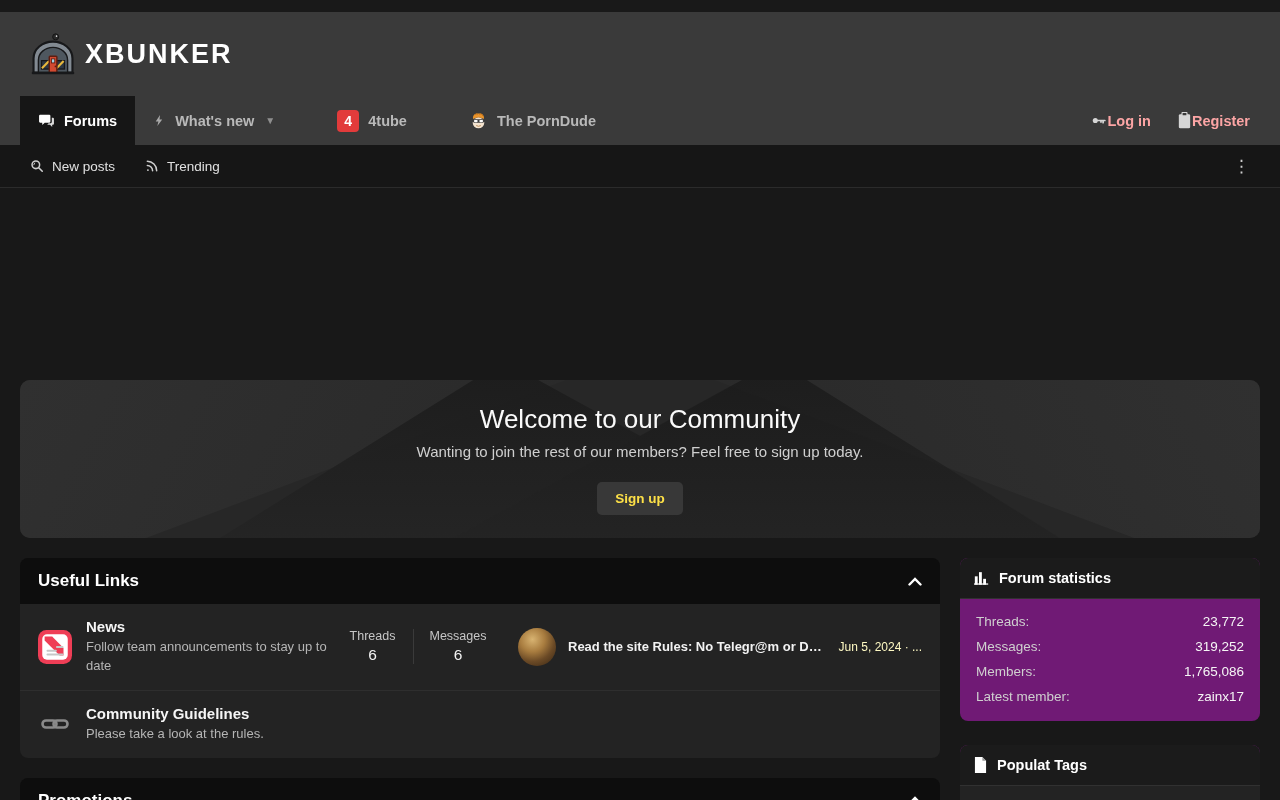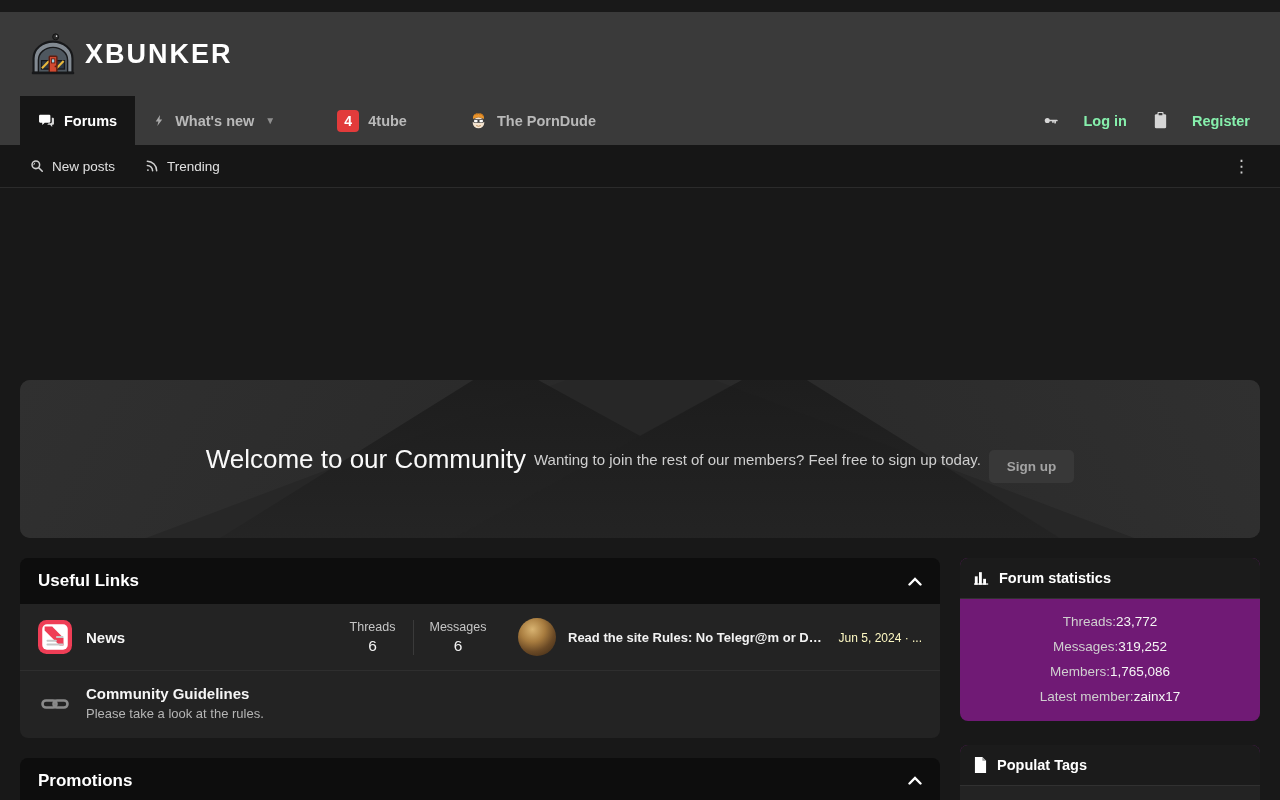--- a/index.html
+++ b/index.html
@@ -16,40 +16,40 @@
   .logo-row { height:84px; display:flex; align-items:center; padding-left:30px; }
   .logo { display:flex; align-items:center; gap:9px; cursor:pointer; }
   .brand-text { font-size:27px; font-weight:800; letter-spacing:2px; color:#fff; }
   
   .tab-row { height:49px; display:flex; align-items:stretch; padding:0 30px 0 20px; }
   .tab { display:flex; align-items:center; gap:9px; padding:0 18px; font-size:14.5px; font-weight:600; color:#b9b9b9; cursor:pointer; }
   .tab.active { background:#161616; color:#fff; }
   .tab .chev { font-size:10px; color:#8f8f8f; margin-left:2px; }
   .tab-spacer { flex:1; }
   .auth { display:flex; align-items:center; gap:26px; }
-  .auth-item { display:flex; align-items:center; gap:24px; color:#86efac; font-size:14.5px; font-weight:600; cursor:pointer; }
+  .auth-item { display:flex; align-items:center; gap:0; color:#fca5a5; font-size:14.5px; font-weight:600; cursor:pointer; }
   .icon4tube { width:22px; height:22px; border-radius:4px; background:#e23b3b; color:#fff; font-weight:800; font-size:14px; display:flex; align-items:center; justify-content:center; }
   
   .subnav { height:43px; background:#161616; display:flex; align-items:center; padding:0 22px 0 30px; border-bottom:1px solid #2b2b2b; }
   .subnav-item { display:flex; align-items:center; gap:8px; color:#e0e0e0; font-size:13.5px; margin-right:30px; cursor:pointer; }
   .subnav-spacer { flex:1; }
   .kebab { color:#cfcfcf; font-size:17px; letter-spacing:0; cursor:pointer; padding:4px 8px; }
   
   .content { position:relative; padding:0 20px; }
   .newposts-btn { position:absolute; top:22px; right:20px; background:#1f1f1f; border:none; color:#ececec; font-weight:700; font-size:13.5px; padding:8px 13px; border-radius:4px; display:flex; align-items:center; gap:8px; cursor:pointer; font-family:inherit; }
   
   .banner { margin-top:192px; height:158px; border-radius:10px; background:#272727; position:relative; overflow:hidden; }
   .facet { position:absolute; inset:0; pointer-events:none; }
   .facet-light-l { background:linear-gradient(118deg, #303030 0%, #282828 55%, #272727 60%); clip-path:polygon(0 0, 44% 0, 0 130%); }
   .facet-dark-l { background:linear-gradient(180deg, #1c1c1c 0%, #242424 100%); clip-path:polygon(10% 130%, 39% -12%, 72% 130%); opacity:.9; }
   .mirror { position:absolute; inset:0; transform:scaleX(-1); pointer-events:none; }
-  .banner-inner { position:relative; z-index:2; height:100%; display:flex; align-items:center; justify-content:center; gap:8px; }
+  .banner-inner { position:relative; z-index:2; height:100%; display:flex; flex-direction:column; align-items:center; justify-content:center; gap:8px; }
   .banner-title { font-size:26px; font-weight:400; color:#fafafa; }
   .banner-sub { font-size:15px; color:#cfcfcf; }
-  .signup-btn { margin-top:14px; background:#383838; border:none; color:#a3a3a3; font-weight:700; font-size:13.5px; padding:9px 18px; border-radius:5px; cursor:pointer; font-family:inherit; }
+  .signup-btn { margin-top:14px; background:#383838; border:none; color:#fde047; font-weight:700; font-size:13.5px; padding:9px 18px; border-radius:5px; cursor:pointer; font-family:inherit; }
   
   .main-cols { display:flex; gap:20px; margin-top:20px; align-items:flex-start; }
   .left-col { width:920px; }
   .right-col { width:300px; }
   .panel { border-radius:8px; overflow:hidden; }
   .panel-header-lg { background:#0d0d0d; padding:13px 18px; display:flex; align-items:center; justify-content:space-between; }
   .panel-header-lg .ph-title { font-size:17px; font-weight:700; color:#fff; }
   .collapse-chev { color:#fff; cursor:pointer; display:flex; align-items:center; }
   .rows { background:#232323; }
   .row { display:flex; align-items:center; padding:14px 18px; }
@@ -66,21 +66,21 @@
     background:radial-gradient(circle at 38% 30%, #d8b371 0%, #a87c3f 35%, #6b4a26 62%, #332212 100%); }
   .latest-line { display:flex; align-items:baseline; min-width:0; }
   .latest-title { font-size:13px; font-weight:700; color:#f2f2f2; white-space:nowrap; overflow:hidden; text-overflow:ellipsis; max-width:292px; }
   .latest-meta { font-size:12px; color:#fef9c3; white-space:nowrap; margin-left:16px; }
   .linkicon-wrap { width:34px; display:flex; justify-content:center; }
   
   .side-panel { background:#701a75; border-radius:8px; overflow:hidden; }
   .side-header { background:#1b1b1b; border-bottom:1px solid #313131; padding:12px 14px; display:flex; align-items:center; gap:10px; }
   .side-title { font-size:14.5px; font-weight:700; color:#fff; }
   .stats-body { padding:10px 16px 12px; }
-  .stats-row { display:flex; justify-content:center; align-items:baseline; padding:5px 0; }
+  .stats-row { display:flex; justify-content:space-between; align-items:baseline; padding:5px 0; }
   .stats-label { font-size:13.5px; color:#cfcfcf; }
   .stats-value { font-size:13.5px; color:#f5f5f5; }
   .tags-body { height:26px; background:#232323; }
   .promotions { margin-top:20px; border-radius:8px 8px 0 0; }
   svg { display:block; }
 </style>
 </head>
 <body>
 
 <div class="top-strip"></div>
@@ -243,20 +243,21 @@
                 <path d="M7 7 h8 l12 12 v8 h-4 L7 11 Z" fill="#ef3e56"></path>
                 <g stroke="#c7c7c7" stroke-width="2" stroke-linecap="round">
                   <path d="M10 22 h9"></path>
                     <path d="M10 26 h16"></path>
                     <path d="M20 18 h6"></path>
                 </g>
               </svg>
             </span>
             <div class="node-text">
               <div class="node-title">News</div>
+              <div class="node-desc">Follow team announcements to stay up to date</div>
             </div>
             <div class="stat-col first">
               <div class="stat-label">Threads</div>
               <div class="stat-value">6</div>
             </div>
             <div class="stat-col">
               <div class="stat-label">Messages</div>
               <div class="stat-value">6</div>
             </div>
             <div class="latest">

